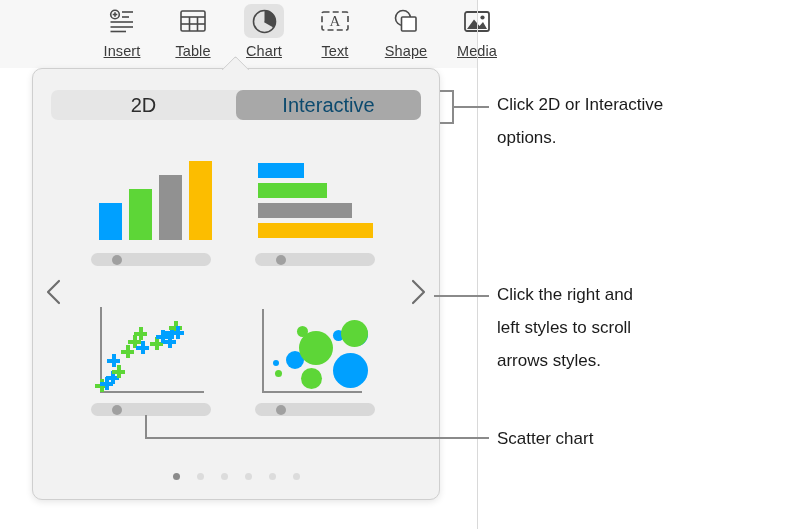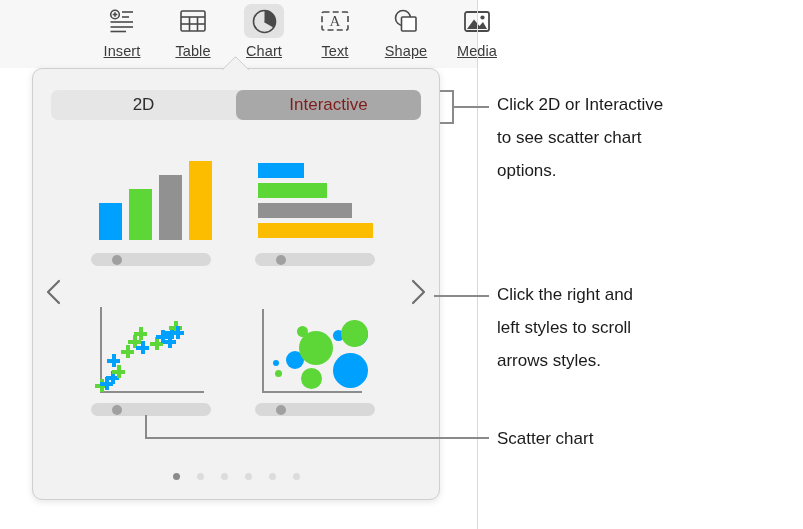--- a/index.html
+++ b/index.html
@@ -115,34 +115,34 @@
     border-radius: 7px;
     display: flex;
     align-items: center;
   }
   .seg {
     flex: 1 1 0;
     height: 30px;
     display: flex;
     align-items: center;
     justify-content: center;
-    font-size: 17px;
+    font-size: 20px;
     color: #2d2d2d;
     border-radius: 7px;
     position: relative;
   }
   .seg .divider {
     position: absolute;
     left: 0; top: 6px;
     width: 1px; height: 18px;
     background: #cbcbcb;
   }
   .seg.selected {
     background: #a8a8a8;
-    color: #7f1d1d;
+    color: #0c4a6e;
   }
 
   
   .thumb {
     position: absolute;
     width: 155px;
     height: 130px;
   }
   .thumb-art {
     position: absolute;
@@ -430,21 +430,20 @@
   <div class="bracket"></div>
   <div class="leader h" style="left:452px; top:106px; width:37px;"></div>
 
   <div class="leader h" style="left:434px; top:295px; width:55px;"></div>
 
   <div class="leader v" style="left:145px; top:415px; height:24px;"></div>
   <div class="leader h" style="left:145px; top:437px; width:344px;"></div>
 
   <div class="callout" style="left:497px; top:88px; width:300px;">
     <div>Click 2D or Interactive</div>
-    <div>to see scatter chart</div>
     <div>options.</div>
   </div>
 
   <div class="callout" style="left:497px; top:278px; width:300px;">
     <div>Click the right and</div>
     <div>left styles to scroll</div>
     <div>arrows styles.</div>
   </div>
 
   <div class="callout" style="left:497px; top:422px; width:300px;">

